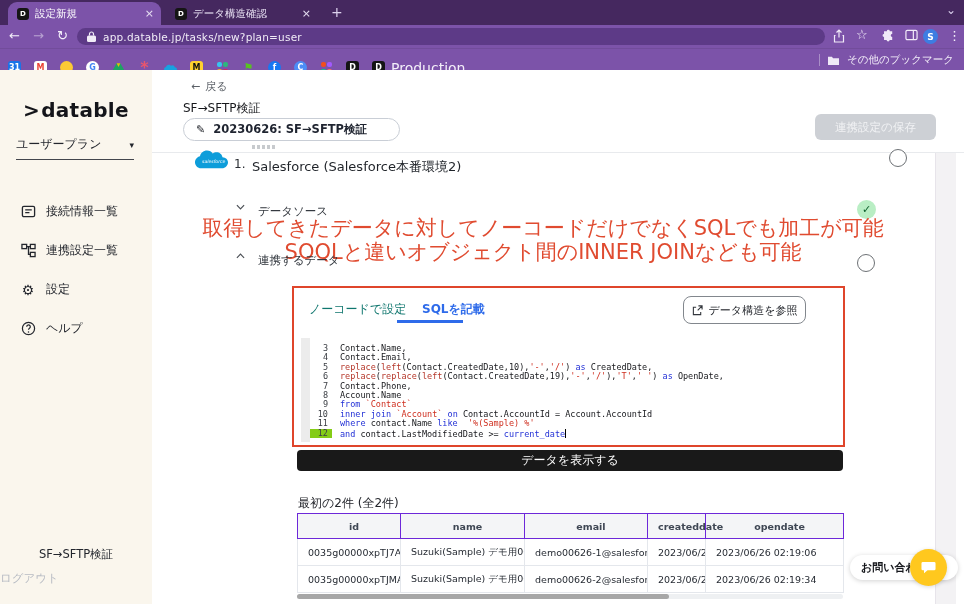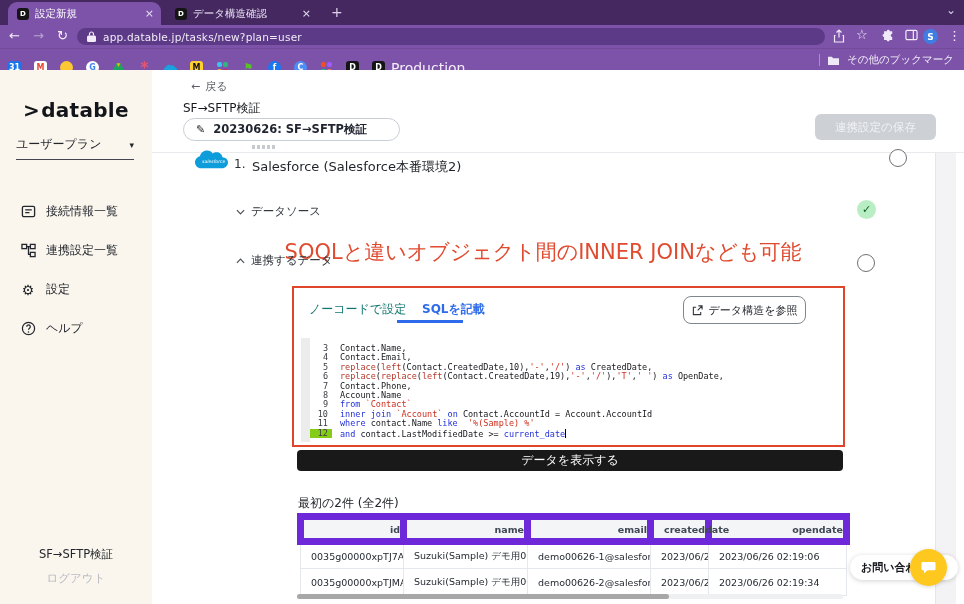--- a/index.html
+++ b/index.html
@@ -43,21 +43,21 @@
   .logo { position:absolute; left:0; top:28px; width:152px; text-align:center; font-size:20px; font-weight:bold;
           color:#14151a; letter-spacing:.3px; }
   .logo .mark { font-weight:900; margin-right:1px; }
   .plan { position:absolute; left:16px; top:66px; width:118px; padding-bottom:6px; border-bottom:1px solid #43464d;
           display:flex; justify-content:space-between; align-items:center; font-size:12px; color:#23262d; }
   .plan .caret { font-size:9px; color:#23262d; }
   .nav { position:absolute; left:0; top:122px; width:128px; }
   .nav-item { height:39px; display:flex; align-items:center; gap:10px; padding-left:20px; font-size:12px; color:#23262d; }
   .nav-item .nicon { width:16px; display:flex; justify-content:center; }
   .sb-task { position:absolute; bottom:42px; width:152px; text-align:center; font-size:11.5px; color:#23262d; }
-  .sb-logout { position:absolute; bottom:18px; width:152px; text-align:center; font-size:11.5px; color:#b7bbc3; }
+  .sb-logout { position:absolute; bottom:18px; width:152px; text-align:left; font-size:11.5px; color:#b7bbc3; }
 
   
   .main { position:absolute; left:152px; top:70px; width:812px; height:534px; background:#fff; }
   .back-row { position:absolute; left:39px; top:9px; display:flex; align-items:center; gap:5px;
               font-size:11px; color:#5a5f66; }
   .page-title { position:absolute; left:31px; top:30px; font-size:12px; color:#17181c; }
   .name-pill { position:absolute; left:31px; top:48px; width:217px; height:23px; border:1px solid #c9ced6;
                border-radius:12px; display:flex; align-items:center; padding-left:12px; gap:8px; background:#fff; }
   .name-pill .pen { font-size:11px; color:#2a2d33; }
   .name-pill .nm { font-size:11.5px; font-weight:bold; color:#1f2430; }
@@ -66,21 +66,21 @@
   .hdr-div { position:absolute; left:0; top:82px; width:812px; height:1px; background:#e8eaed; }
   .vscroll { position:absolute; left:783px; top:83px; width:21px; height:451px; background:#f3f2f4;
              border-left:1px solid #e7e4ea; }
 
   .sf-logo { position:absolute; left:43px; top:78px; }
   .step-no { position:absolute; left:82px; top:87px; font-size:12px; color:#2a2d33; }
   .clip-smudge { position:absolute; left:100px; top:75px; width:24px; height:4px; opacity:.55;
                  background:repeating-linear-gradient(90deg,#9aa0a6 0 3px,transparent 3px 5px); }
   .source-label { position:absolute; left:100px; top:88px; font-size:13px; color:#1f2329; }
   .o-circle { position:absolute; width:18px; height:18px; border:1.5px solid #6d7175; border-radius:50%; background:#fff; }
-  .sec-row { position:absolute; display:flex; align-items:center; gap:6px; font-size:11.5px; color:#2f343b; }
+  .sec-row { position:absolute; display:flex; gap:13px; font-size:11.5px; color:#2f343b; }
   .check-badge { position:absolute; left:705px; top:130px; width:19px; height:19px; border-radius:50%; background:#b9eec4;
                  color:#0d5f2b; font-size:11px; font-weight:bold; display:flex; align-items:center; justify-content:center; }
   .red-note { position:absolute; left:0; right:30px; text-align:center; font-size:21px; line-height:24px;
               font-weight:500; color:#e04b30; white-space:nowrap; }
   .red-box { position:absolute; left:140px; top:216px; width:553px; height:161px; border:2px solid #df452b; z-index:3; }
 
   .tab-lbl { position:absolute; top:231px; font-size:12px; }
   .tab-nocode { left:157px; color:#0f766e; }
   .tab-sql { left:251px; color:#2e6bea; font-weight:600;margin-left:19px; }
   .sql-underline { position:absolute; left:245px; top:250px; width:66px; height:3px; background:#2e6bea; }
@@ -99,22 +99,22 @@
   .tok-f { color:#b5372a; }
   .tok-s { color:#cf2f1f; }
   .cursor { display:inline-block; width:1px; height:9px; background:#000; vertical-align:-1px; }
 
   .show-btn { position:absolute; left:145px; top:380px; width:546px; height:21px; background:#191919; border-radius:4px;
               color:#fff; font-size:12px; display:flex; align-items:center; justify-content:center; }
   .result-count { position:absolute; left:146px; top:425px; font-size:12px; color:#24262c; }
 
   .data-table { position:absolute; left:145px; top:443px; width:546px; border-collapse:collapse;
                 font-size:9.5px; table-layout:fixed; }
-  .data-table th { height:25px; background:#f4f5f7; color:#3f4754; font-weight:bold; text-align:right;
-                   padding-left:10px; border:7px solid #6d28d9; }
+  .data-table th { height:25px; background:#f4f5f7; color:#3f4754; font-weight:bold; text-align:center;
+                   padding-left:10px; border:1px solid #6d28d9; }
   .data-table td { height:27px; background:#fff; color:#262b33; padding-left:10px; border:1px solid #e4e7ec;
                    white-space:nowrap; overflow:hidden; }
   .hscroll-track { position:absolute; left:145px; top:524px; width:546px; height:5px; border-radius:3px; background:#eef0f2; }
   .hscroll-thumb { position:absolute; left:145px; top:524px; width:372px; height:5px; border-radius:3px; background:#a7a7a7; }
 
   .contact-pill { position:absolute; left:698px; top:485px; height:25px; padding:0 30px 0 11px; border-radius:13px;
                   background:#fff; box-shadow:0 1px 5px rgba(0,0,0,.18); display:flex; align-items:center;
                   font-size:11px; font-weight:bold; color:#15171c; z-index:5; }
   .contact-bubble { position:absolute; left:758px; top:479px; width:37px; height:37px; border-radius:50%;
                     background:#ffc81e; display:flex; align-items:center; justify-content:center; z-index:6;
@@ -292,20 +292,21 @@
     <div class="sec-row" style="left:84px;top:134px">
       <svg width="9" height="6" viewBox="0 0 10 6" fill="none" stroke="#4b4f55" stroke-width="1.3">
           <path d="M1 1l4 4 4-4"></path>
         </svg>
       <span>データソース</span>
     </div>
     <div class="check-badge">
       <span>✓</span>
     </div>
 
+    <div class="red-note" style="top:146px">取得してきたデータに対してノーコードだけでなくSQLでも加工が可能</div>
     <div class="red-note" style="top:170px">SOQLと違いオブジェクト間のINNER JOINなども可能</div>
 
     <div class="sec-row" style="left:84px;top:183px">
       <svg width="9" height="6" viewBox="0 0 10 6" fill="none" stroke="#4b4f55" stroke-width="1.3">
           <path d="M1 5l4-4 4 4"></path>
         </svg>
       <span>連携するデータ</span>
     </div>
     <div class="o-circle" style="left:705px;top:184px"></div>
 

